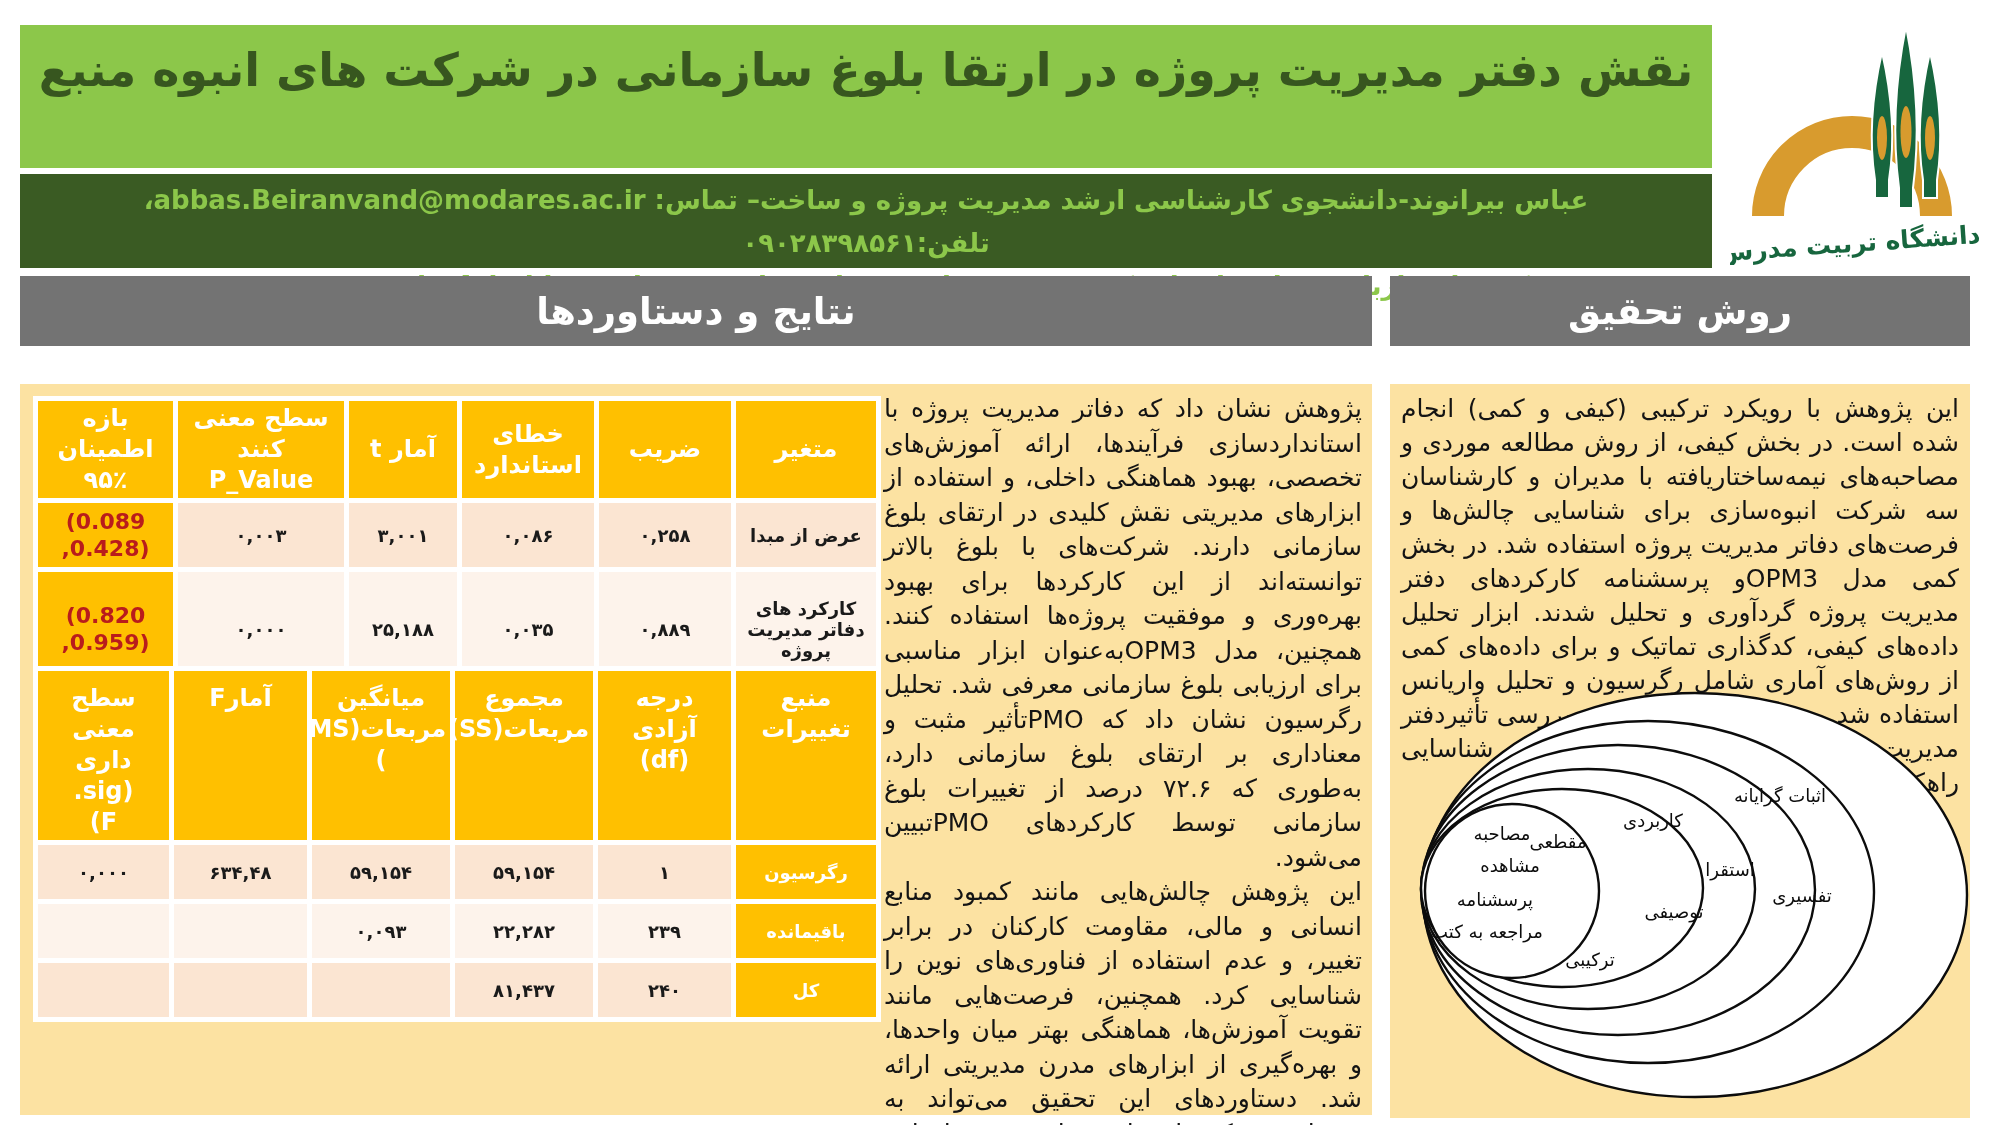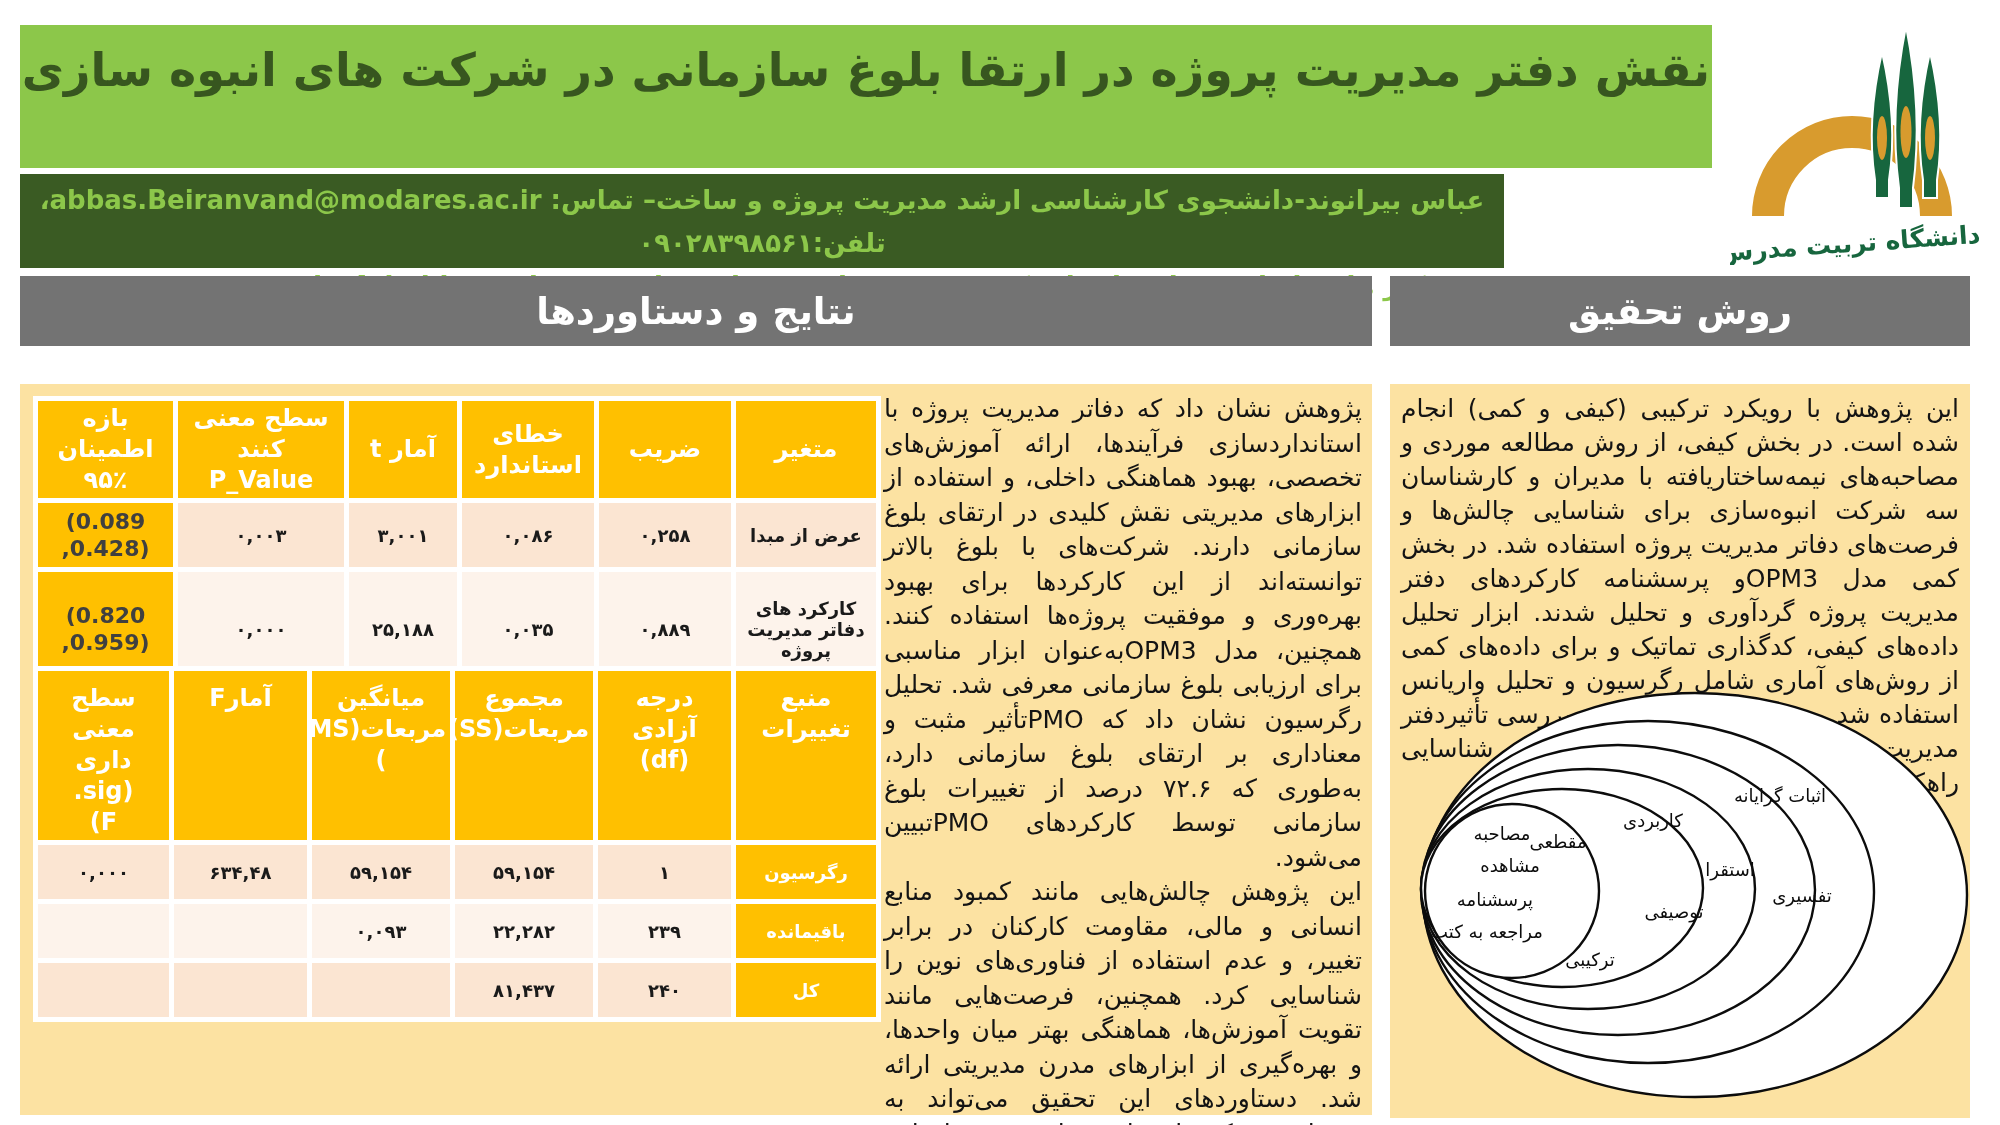--- a/index.html
+++ b/index.html
@@ -14,21 +14,21 @@
   .title-band{
     left:20px;top:25px;width:1692px;height:143px;
     background:#8CC74A;
   }
   .title-band h1{
     margin:0;padding-top:18px;text-align:center;
     font-size:46px;font-weight:bold;color:#37561F;
     direction:rtl;
   }
   .author-band{
-    left:20px;top:174px;width:1484px;height:94px;
+    left:20px;top:174px;width:1692px;height:94px;
     background:#3A5B23;color:#8CC74A;
     text-align:center;font-weight:bold;font-size:26px;
     direction:rtl;
   }
   .author-band .aline{line-height:43px;}
   .author-band .aline:first-child{padding-top:5px;}
 
   .logo-box{left:1730px;top:20px;width:250px;height:245px;}
 
   
@@ -60,21 +60,21 @@
     background:#FFC000;color:#ffffff;font-size:24px;line-height:31px;
   }
   .t1 tr.hdr th{height:64px;}
   .t2 tr.hdr th{height:148px;vertical-align:top;padding-top:12px;}
   td{font-size:18px;color:#1a1a1a;}
   tr.alt-a td{background:#FBE5D2;}
   tr.alt-b td{background:#FDF3EB;}
   .t1 tr.alt-a td{height:60px;}
   .t1 tr.alt-b td{height:110px;}
   .t2 tr td, .t2 tr th.rowlabel{height:50px;}
-  td.gold{background:#FFC000 !important;color:#404040;}
+  td.gold{background:#FFC000 !important;color:#b91c1c;}
   th.rowlabel{background:#FFC000;color:#ffffff;font-size:18px;}
   .ci span{direction:ltr;unicode-bidi:isolate;display:inline-block;}
   .ci{font-size:22px;line-height:27px;}
 
   
   .para{
     direction:rtl;text-align:justify;color:#141414;
     font-size:25px;line-height:34.5px;
   }
   .results-text{left:884px;top:392px;width:478px;}
@@ -91,21 +91,21 @@
   
   .logo-svg text{
     font-family:"DejaVu Sans",sans-serif;font-size:25px;font-weight:bold;
     fill:#17663E;text-anchor:middle;direction:rtl;
   }
 </style>
 </head>
 <body>
 
 <div class="abs title-band">
-  <h1>نقش دفتر مدیریت پروژه در ارتقا بلوغ سازمانی در شرکت های انبوه سازی</h1>
+  <h1>نقش دفتر مدیریت پروژه در ارتقا بلوغ سازمانی در شرکت های انبوه منبع</h1>
 </div>
 
 <div class="abs author-band">
   <div class="aline">عباس بیرانوند-دانشجوی کارشناسی ارشد مدیریت پروژه و ساخت– تماس: abbas.Beiranvand@modares.ac.ir، تلفن:۰۹۰۲۸۳۹۸۵۶۱</div>
   <div class="aline">دکتر هانی اربابی – دانشیار دانشکده هنر و معماری – تماس: Arbabi@modares.ac.ir، تلفن:۰۹۱۲۱۳۹۸۹۰۴</div>
 </div>
 
 <div class="abs logo-box">
   <svg class="logo-svg" width="250" height="245" viewBox="0 0 250 245">
 

